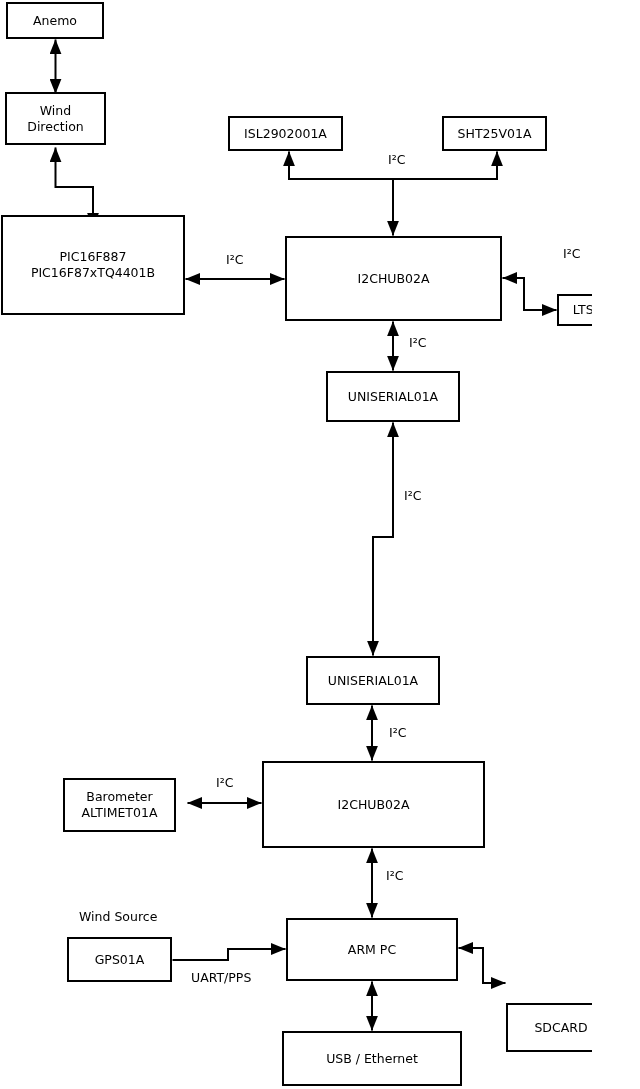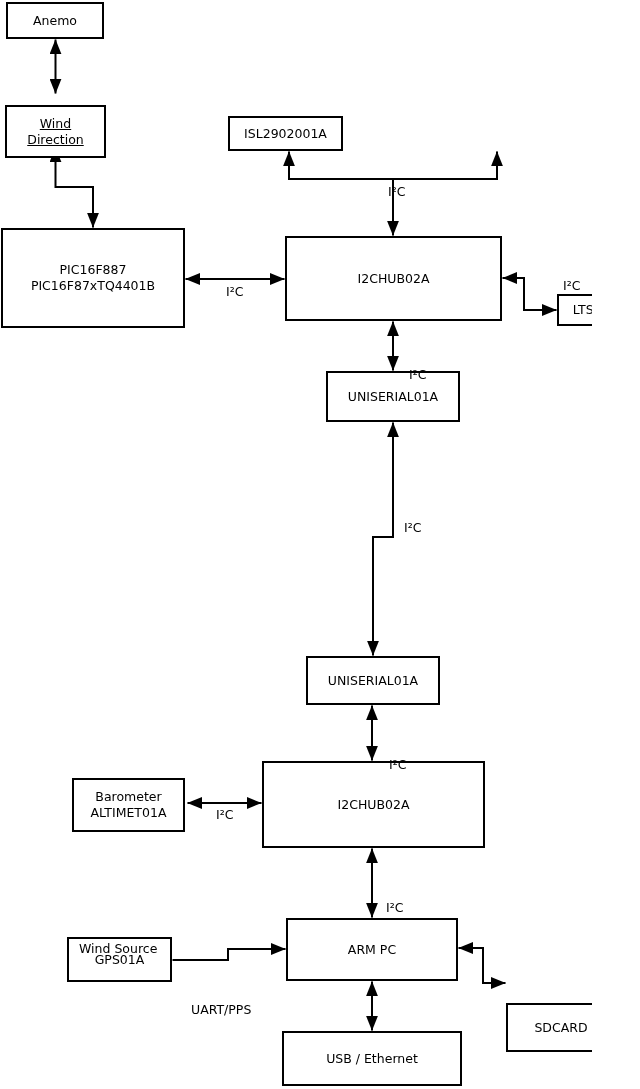--- a/index.html
+++ b/index.html
@@ -34,21 +34,20 @@
     text-align: center;
     font-size: 12.5px;
     line-height: 1.28;
     white-space: pre-line;
   }
   .edge-label {
     position: absolute;
     font-size: 12.5px;
     line-height: 1;
     white-space: nowrap;
-    margin-top: 32px;
   }
   .wire {
     stroke: #000000;
     stroke-width: 2;
     fill: none;
   }
 </style>
 </head>
 <body>
 
@@ -85,40 +84,41 @@
 
     <path class="wire" d="M 172.5 960 L 228 960 L 228 949 L 285.5 949" marker-end="url(#arrow)"></path>
 
     <path class="wire" d="M 458.5 948 L 483 948 L 483 983 L 505.5 983" marker-start="url(#arrow)" marker-end="url(#arrow)"></path>
 
     <path class="wire" d="M 372 981.5 L 372 1030.5" marker-start="url(#arrow)" marker-end="url(#arrow)"></path>
   </svg>
 
   <div class="node" style="left:6px; top:2px; width:98px; height:37px;">Anemo</div>
 
-  <div class="node" style="left:5px; top:105px; width:101px; height:53px;text-decoration:underline;">Wind
+  <div class="node" style="left:5px; top:92px; width:101px; height:53px;">Wind
 Direction</div>
 
-  <div class="node" style="left:1px; top:228px; width:184px; height:100px;text-align:center;">PIC16F887
+  <div class="node" style="left:1px; top:215px; width:184px; height:100px;text-align:center;">PIC16F887
 PIC16F87xTQ4401B</div>
 
   <div class="node" style="left:228px; top:116px; width:115px; height:35px;">ISL2902001A</div>
 
+  <div class="node" style="left:442px; top:116px; width:105px; height:35px;">SHT25V01A</div>
 
   <div class="node" style="left:285px; top:236px; width:217px; height:85px;">I2CHUB02A</div>
 
   <div class="node" style="left:557px; top:294px; width:77px; height:32px;">LTS01A</div>
 
   <div class="node" style="left:326px; top:371px; width:134px; height:51px;">UNISERIAL01A</div>
 
   <div class="node" style="left:306px; top:656px; width:134px; height:49px;">UNISERIAL01A</div>
 
   <div class="node" style="left:262px; top:761px; width:223px; height:87px;">I2CHUB02A</div>
 
-  <div class="node" style="left:72px; top:778px; width:113px; height:54px;">Barometer
+  <div class="node" style="left:63px; top:778px; width:113px; height:54px;">Barometer
 ALTIMET01A</div>
 
   <div class="node" style="left:67px; top:937px; width:105px; height:45px;">GPS01A</div>
 
   <div class="node" style="left:286px; top:918px; width:172px; height:63px;">ARM PC</div>
 
   <div class="node" style="left:506px; top:959px; width:110px; height:49px;margin-top:44px;">SDCARD</div>
 
   <div class="node" style="left:282px; top:1031px; width:180px; height:55px;">USB / Ethernet</div>
 

